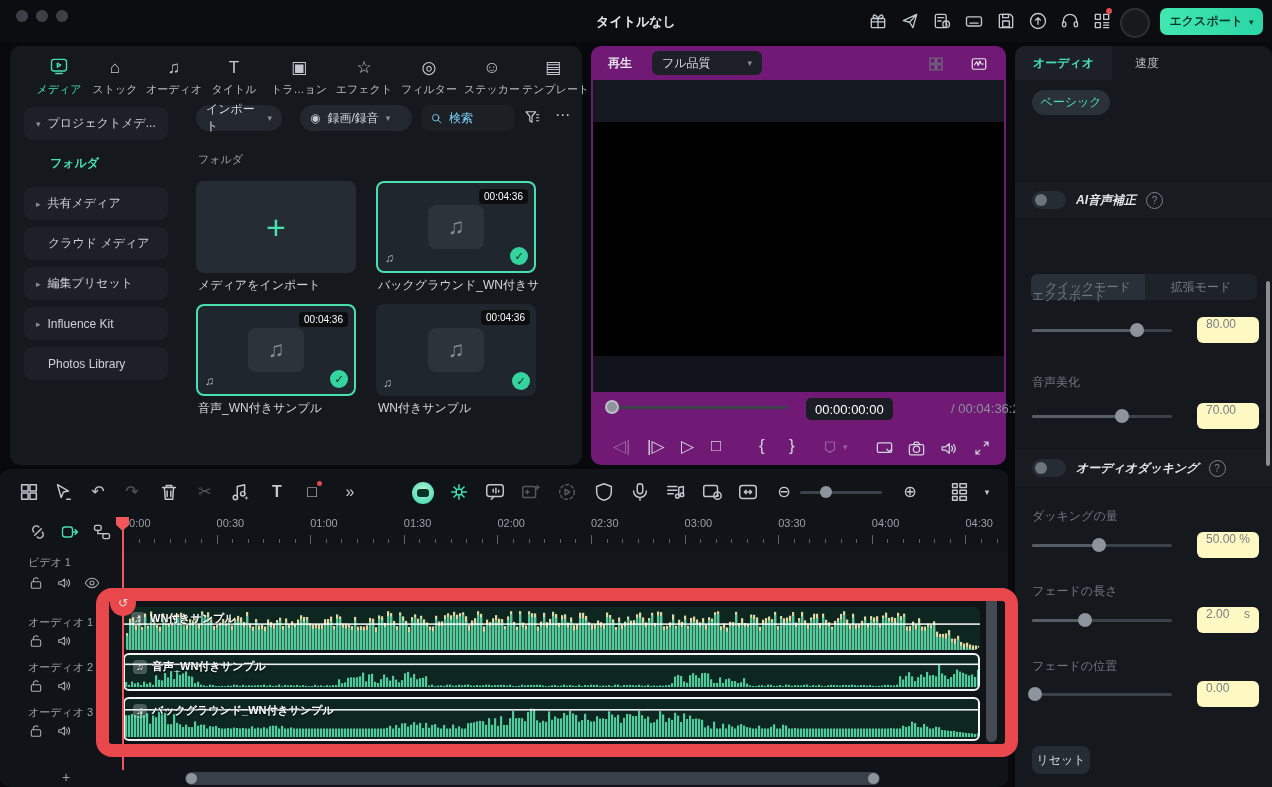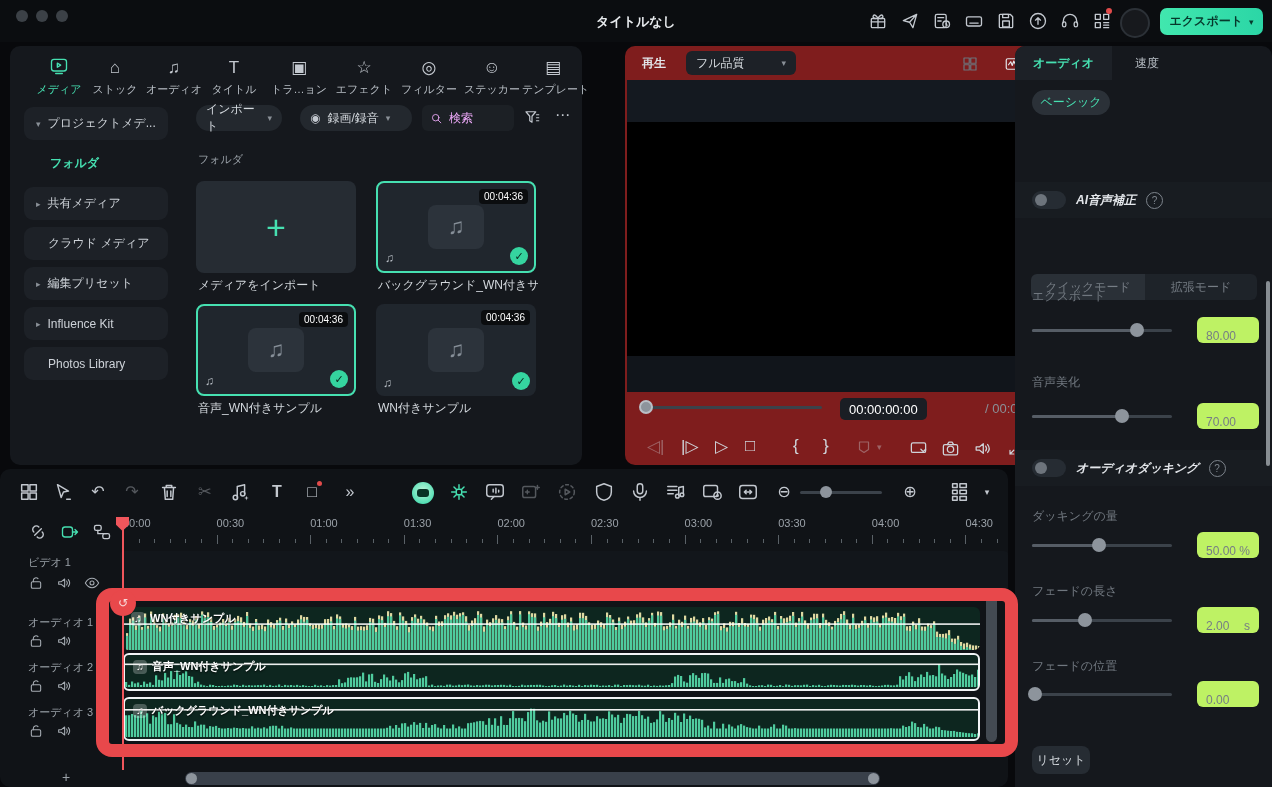--- a/index.html
+++ b/index.html
@@ -13,39 +13,39 @@
   .tl{position:absolute;top:10px;width:12px;height:12px;border-radius:50%;background:#3c4147;}
   #win-title{position:absolute;top:13px;left:0;width:1272px;text-align:center;font-size:13px;font-weight:bold;color:#e8ebee;}
   .tb-ic{position:absolute;top:11px;width:20px;height:20px;color:#c3c8cf;}
   #apps-dot{position:absolute;width:6px;height:6px;border-radius:50%;background:#e14b4b;top:8px;left:1106px;}
   #avatar{position:absolute;top:8px;left:1120px;width:26px;height:26px;border-radius:50%;background:#17191d;border:2px solid #2c3137;}
   #export-btn{position:absolute;top:8px;left:1160px;width:103px;height:27px;border-radius:7px;
      background:linear-gradient(90deg,#41e7ae,#2bd6a6);color:#06382b;font-weight:bold;font-size:12px;
      display:flex;align-items:center;justify-content:center;gap:6px;}
   
   #left-panel{position:absolute;left:10px;top:46px;width:572px;height:419px;background:#15181d;border-radius:10px;}
-  #preview-panel{position:absolute;left:625px;top:46px;width:415px;height:419px;background:#7f1d1d;border-radius:10px;}
+  #preview-panel{position:absolute;left:591px;top:46px;width:415px;height:419px;background:#701a75;border-radius:10px;}
   #right-panel{position:absolute;left:1015px;top:46px;width:257px;height:741px;background:#15181d;border-radius:10px 10px 0 0;}
   #timeline-panel{position:absolute;left:0px;top:469px;width:1008px;height:318px;background:#101317;border-radius:10px;}
   
   .mtab{position:absolute;top:10px;width:62px;text-align:center;color:#b9bfc6;font-size:11px;}
   .mtab .glyph{display:block;font-size:17px;line-height:24px;height:24px;color:#c3c8cf;}
   .mtab.active{color:#46e0b1;}
   .mtab.active .glyph{color:#46e0b1;}
   .mtab .lbl{display:block;margin-top:2px;white-space:nowrap;}
   
   .side-item{position:absolute;left:14px;width:144px;height:33px;background:#1d2127;border-radius:9px;
      display:flex;align-items:center;font-size:12px;color:#ced3d9;padding-left:12px;box-sizing:border-box;gap:7px;}
   .side-item .caret{font-size:9px;color:#8a9097;}
   .side-plain{position:absolute;left:40px;font-size:12px;color:#46e0b1;font-weight:bold;}
   
   .drop-btn{position:absolute;height:26px;background:#23282e;border-radius:13px;color:#d4d9de;font-size:12px;
      display:flex;align-items:center;padding:0 10px;gap:7px;box-sizing:border-box;}
   #search-box{position:absolute;left:412px;top:105px;width:92px;height:26px;background:#1c2025;border-radius:6px;
-     display:flex;align-items:center;gap:6px;padding:0 8px;color:#f0abfc;font-size:12px;box-sizing:border-box;text-align:right;}
+     display:flex;align-items:center;gap:6px;padding:0 8px;color:#7dd3fc;font-size:12px;box-sizing:border-box;text-align:right;}
   .section-label{position:absolute;font-size:11px;color:#9aa1a8;}
   .mcard{position:absolute;width:160px;height:92px;background:#20262d;border-radius:8px;box-sizing:border-box;}
   .mcard.sel{border:2px solid #46e0b1;}
   .mcard .dur{position:absolute;top:6px;right:6px;background:rgba(0,0,0,.65);color:#fff;font-size:10px;
      padding:2px 5px;border-radius:4px;}
   .mcard .thumb{position:absolute;left:50%;top:50%;transform:translate(-50%,-50%);width:56px;height:44px;
      background:#2c333b;border-radius:8px;display:flex;align-items:center;justify-content:center;color:#868f98;font-size:22px;}
   .mcard .mini{position:absolute;left:7px;bottom:6px;color:#b9bfc6;font-size:12px;}
   .mcard .chk{position:absolute;right:6px;bottom:6px;width:18px;height:18px;border-radius:50%;background:#35d49f;
      color:#08241b;font-size:11px;font-weight:bold;display:flex;align-items:center;justify-content:center;}
@@ -83,22 +83,22 @@
   .toggle-row .lbl{font-size:12px;font-weight:bold;color:#e3e6ea;font-style:italic;}
   .q{width:15px;height:15px;border:1px solid #7d848c;border-radius:50%;color:#7d848c;font-size:10px;
      display:flex;align-items:center;justify-content:center;}
   .mode-btn{position:absolute;height:26px;font-size:12px;color:#767d85;display:flex;align-items:center;justify-content:center;}
   #mode-quick{left:16px;top:228px;width:114px;background:#2a3037;border-radius:6px 0 0 6px;}
   #mode-ext{left:130px;top:228px;width:112px;background:#1e2329;border-radius:0 6px 6px 0;}
   .sl-label{position:absolute;left:17px;font-size:12px;color:#70777f;}
   .sl-track{position:absolute;left:17px;width:140px;height:3px;background:#3b424a;border-radius:2px;}
   .sl-fill{position:absolute;left:0;top:0;height:3px;background:#565d66;border-radius:2px;}
   .sl-knob{position:absolute;top:-6px;width:14px;height:14px;margin-left:-7px;border-radius:50%;background:#8d949c;}
-  .sl-value{position:absolute;left:182px;width:62px;height:26px;background:#bef264;border-radius:6px;
-     color:#767d85;font-size:12px;display:flex;align-items:flex-end;justify-content:space-between;padding:0 9px;box-sizing:border-box;}
+  .sl-value{position:absolute;left:182px;width:62px;height:26px;background:#fef9c3;border-radius:6px;
+     color:#767d85;font-size:12px;display:flex;align-items:flex-start;justify-content:space-between;padding:0 9px;box-sizing:border-box;}
   #reset-btn{position:absolute;left:17px;top:700px;width:58px;height:28px;background:#262c33;border-radius:8px;
      color:#d4d9de;font-size:12px;display:flex;align-items:center;justify-content:center;}
   #rp-scroll{position:absolute;right:2px;top:235px;width:4px;height:185px;background:#aeb4ba;border-radius:2px;opacity:.75;}
   
   .tt-ic{position:absolute;top:12px;width:22px;height:22px;color:#c3c8cf;font-size:16px;line-height:22px;text-align:center;}
   #ai-robot{position:absolute;left:412px;top:13px;width:22px;height:22px;border-radius:50%;
      background:radial-gradient(circle at 50% 40%,#bdf5d9,#2bd6a6);display:flex;align-items:center;justify-content:center;}
   #ai-robot .face{width:12px;height:8px;border-radius:3px;background:#083326;}
   #tl-zoom-track{position:absolute;left:800px;top:22px;width:82px;height:3px;background:#3b424a;border-radius:2px;}
   #tl-zoom-knob{position:absolute;left:820px;top:17px;width:12px;height:12px;border-radius:50%;background:#8d949c;}

